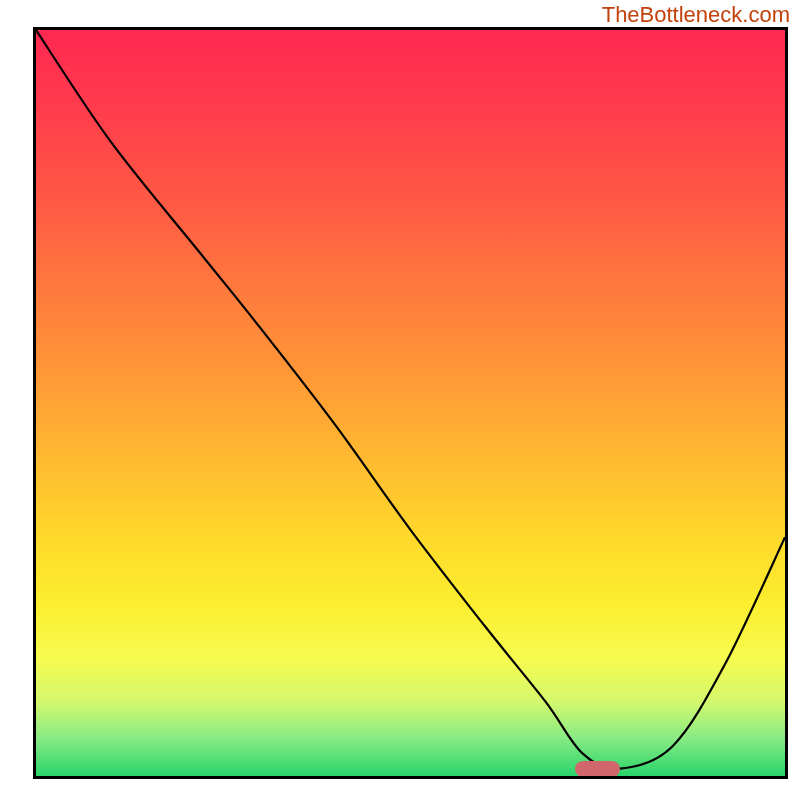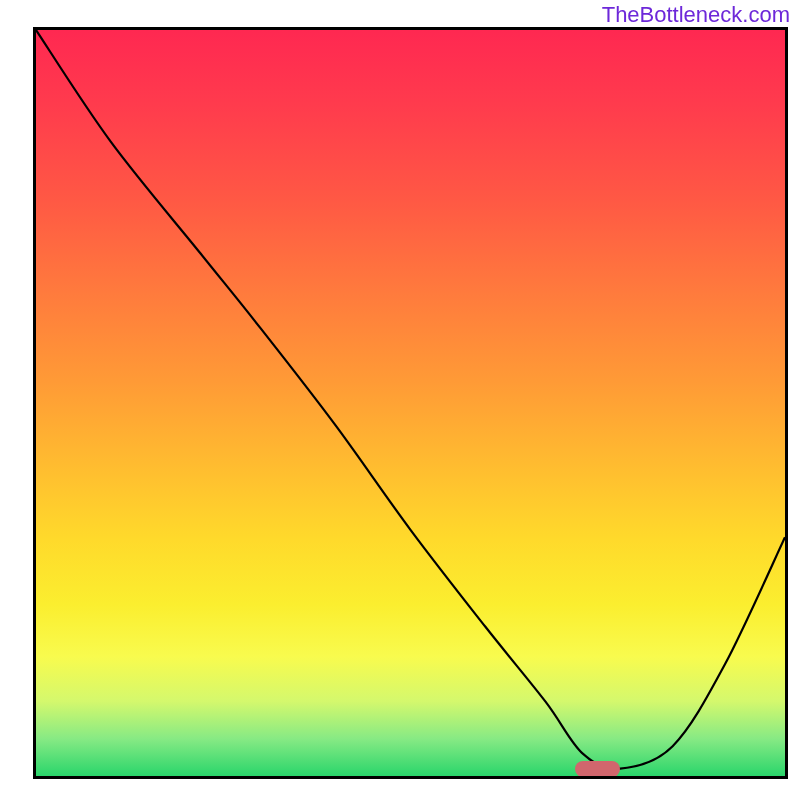--- a/index.html
+++ b/index.html
@@ -8,21 +8,21 @@
     width: 800px;
     height: 800px;
     background: #ffffff;
     font-family: Arial, sans-serif;
     position: relative;
   }
   .watermark {
     position: absolute;
     top: 2px;
     right: 10px;
-    color: #6d28d9;
+    color: #c2410c;
     font-size: 22px;
     font-weight: 500;
     z-index: 10;
   }
   .chart-frame {
     position: absolute;
     left: 33px;
     top: 27px;
     width: 755px;
     height: 752px;

